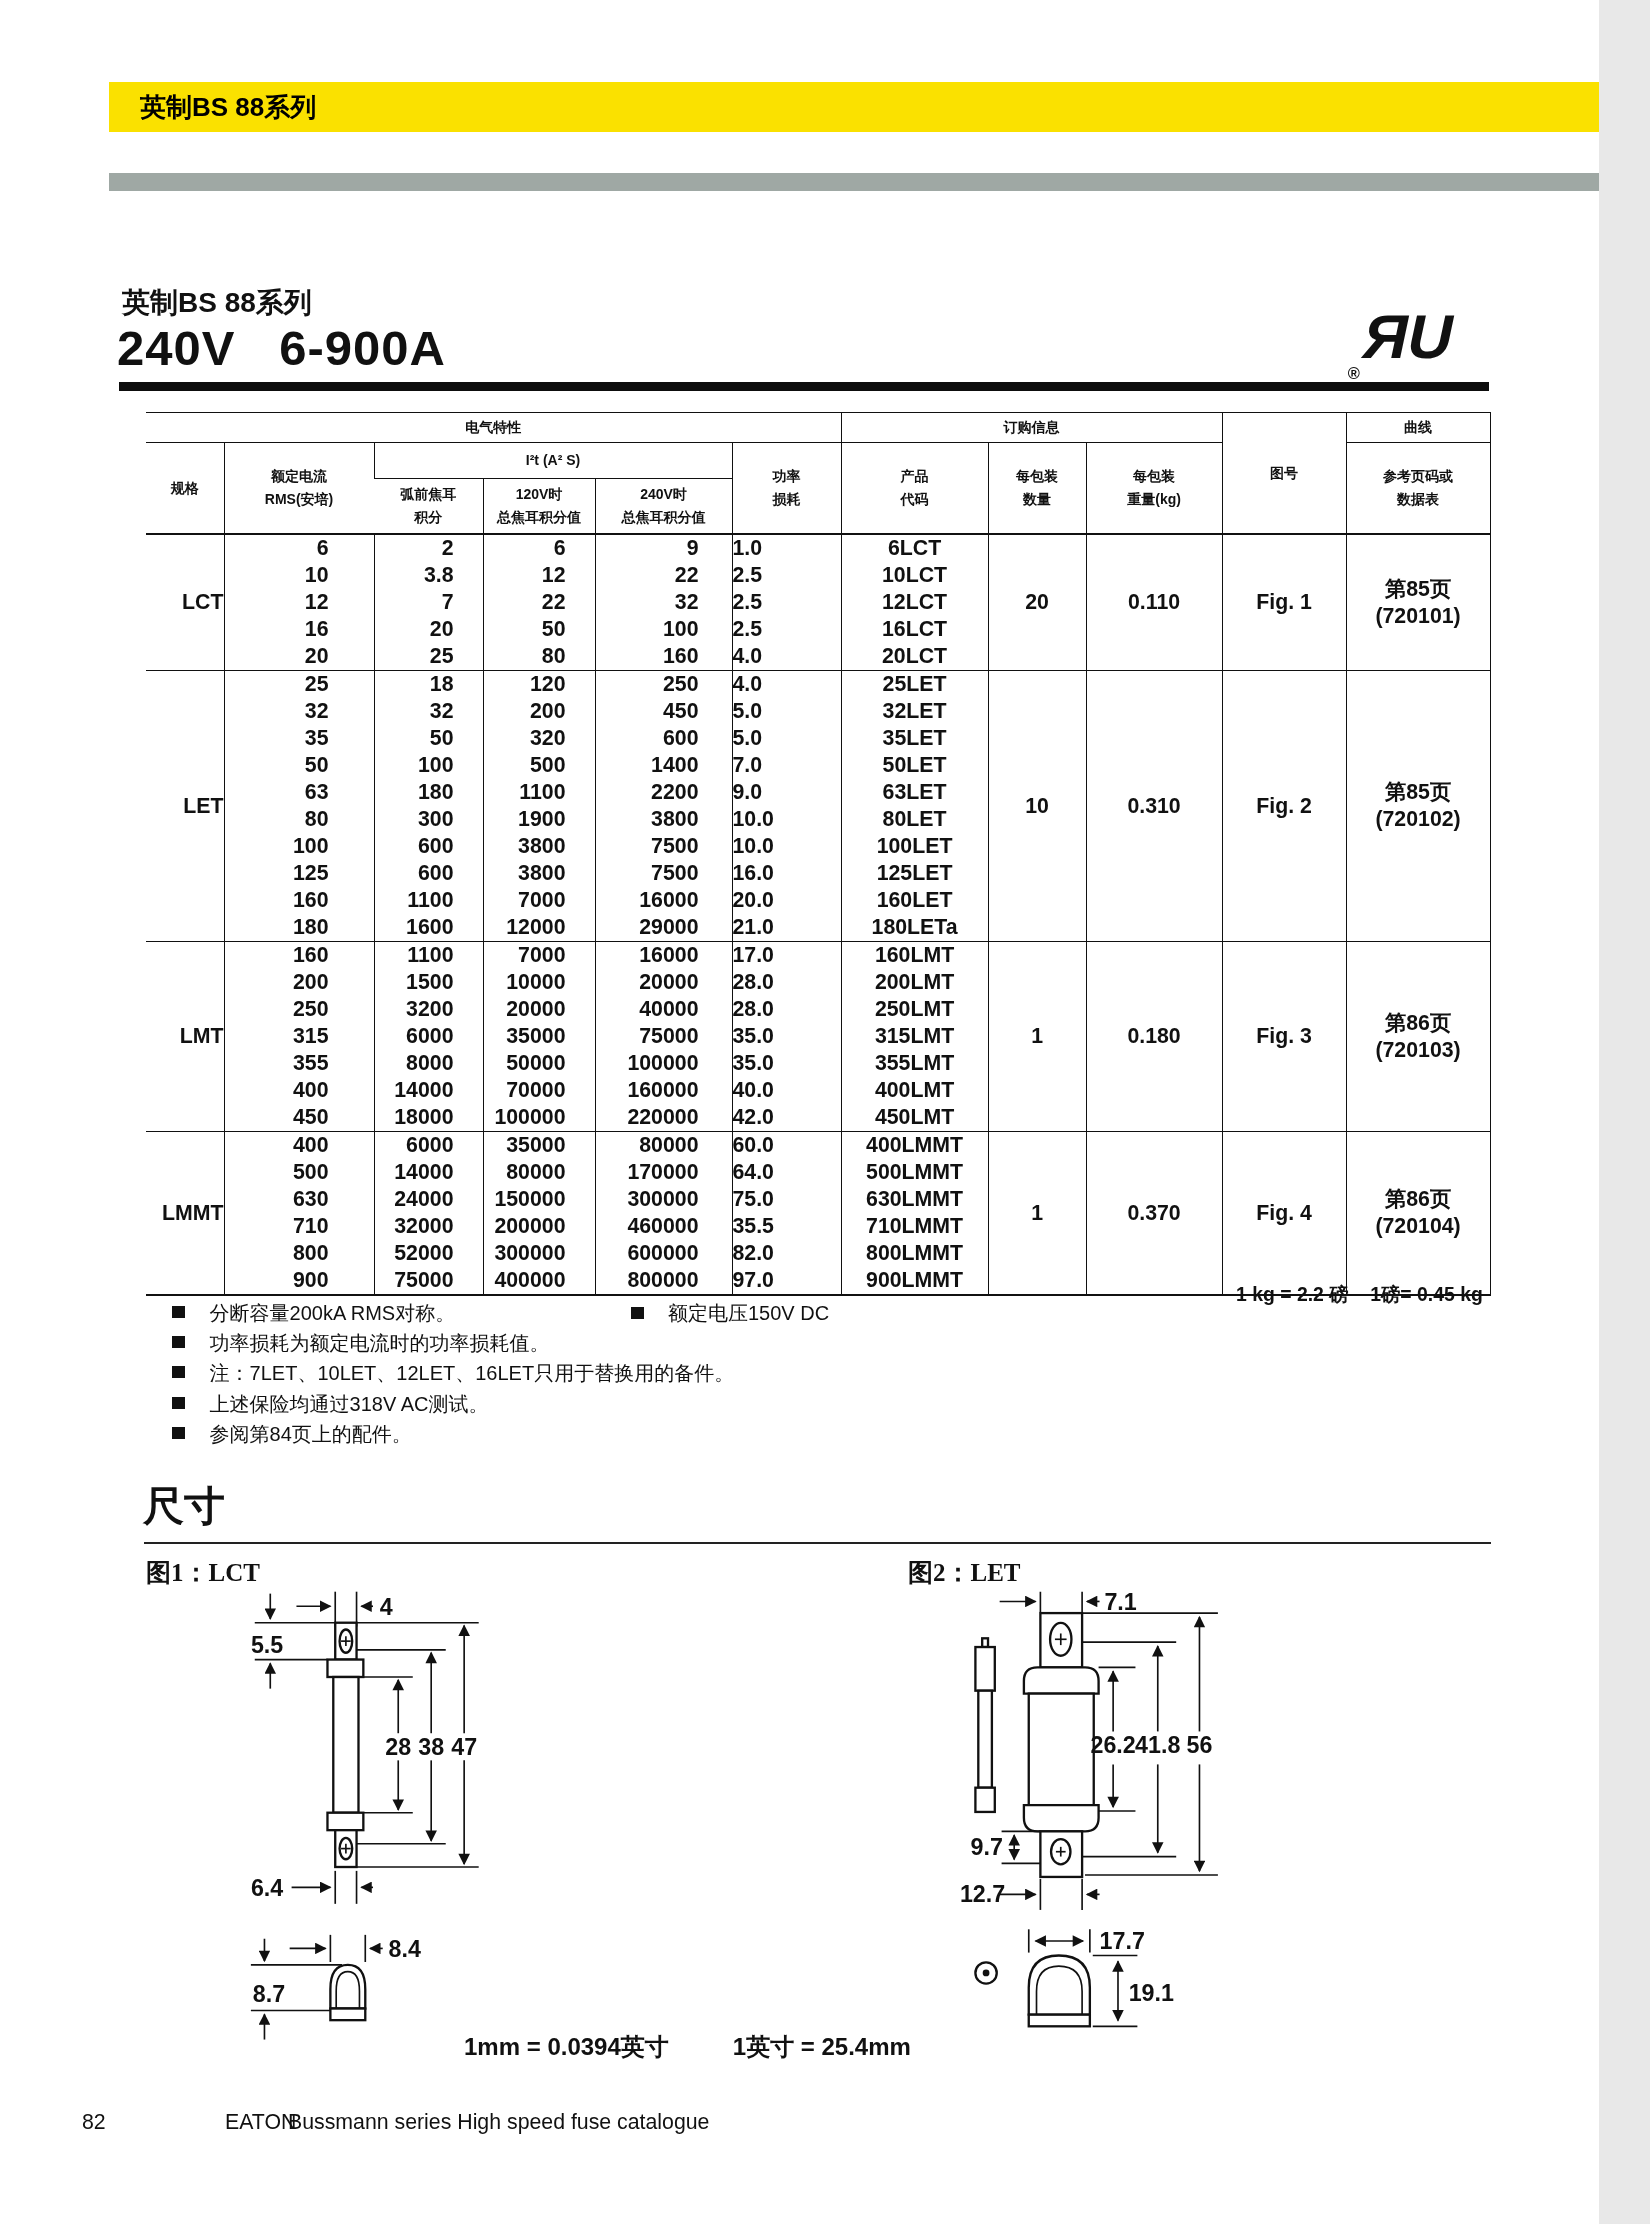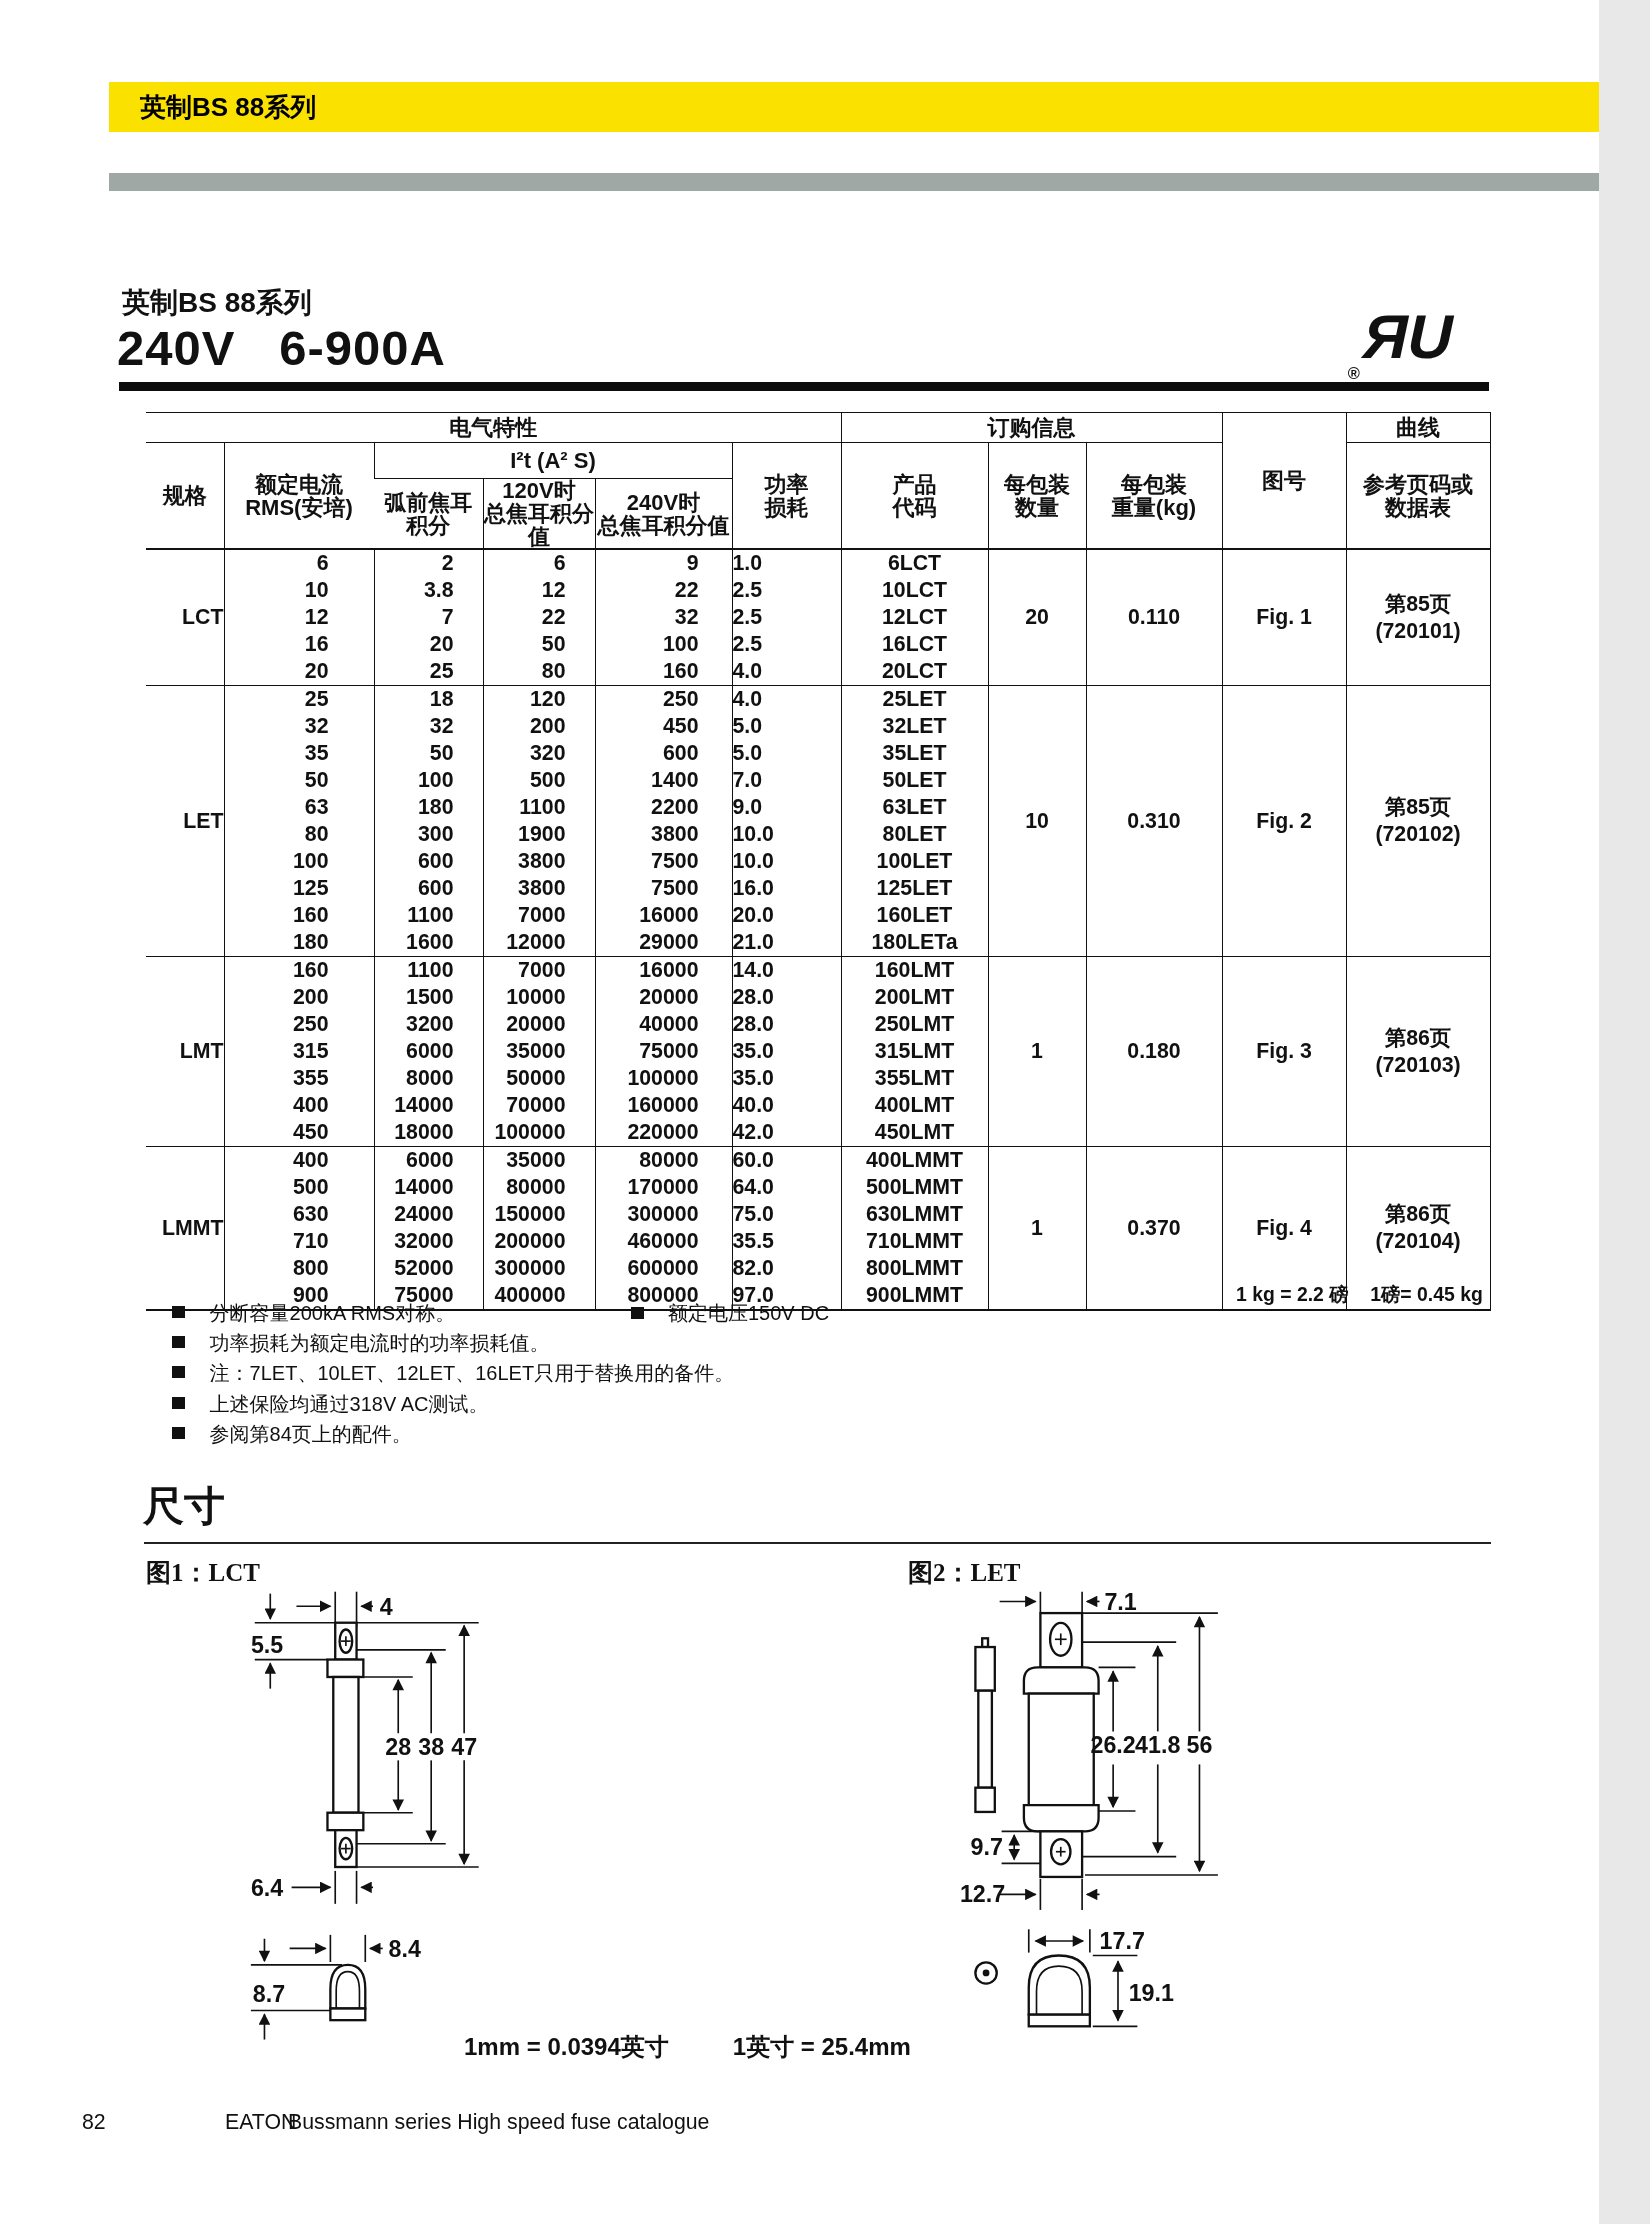--- a/index.html
+++ b/index.html
@@ -14,21 +14,21 @@
 
   
   .series-title{left:122px;top:284px;font-size:28px;font-weight:700;}
   .main-title{left:117px;top:320px;font-size:49px;font-weight:700;white-space:pre;letter-spacing:1px;}
   .black-rule{left:119px;top:382px;width:1370px;height:8.7px;background:#0d0d0d;}
 
   
   .tablewrap{left:146px;top:412px;width:1343px;}
   table.data{border-collapse:collapse;table-layout:fixed;width:1343px;}
   table.data th,table.data td{padding:0;margin:0;font-weight:700;vertical-align:middle;overflow:hidden;}
-  table.data th{font-size:22px;line-height:23px;text-align:center;}
+  table.data th{font-size:14px;line-height:23px;text-align:center;}
   table.data td{font-size:21.3px;line-height:27px;}
   tr.hA th{height:29px;border-top:1.9px solid #111;}
   tr.hB th{height:35px;}
   tr.hC th{height:54px;}
   tbody tr{height:27px;}
   .bl{border-left:1.9px solid #111;}
   .br{border-right:1.9px solid #111;}
   .bb2{border-bottom:1.9px solid #111;}
   .bb3{border-bottom:2.9px solid #111;}
   tr.group-start td,tr.group-start th{border-top:1.9px solid #111;}
@@ -288,21 +288,21 @@
             <td class="c-v240 bl">29000</td>
             <td class="c-pl bl">21.0</td>
             <td class="c-code bl">180LETa</td>
           </tr>
           <tr class="group-start">
             <td class="spec-cell" rowspan="7">LMT</td>
             <td class="c-amp bl">160</td>
             <td class="c-pre bl">1100</td>
             <td class="c-v120 bl">7000</td>
             <td class="c-v240 bl">16000</td>
-            <td class="c-pl bl">14.0</td>
+            <td class="c-pl bl">17.0</td>
             <td class="c-code bl">160LMT</td>
             <td class="c-grp bl" rowspan="7">1</td>
             <td class="c-grp bl" rowspan="7">0.180</td>
             <td class="c-grp bl" rowspan="7">Fig. 3</td>
             <td class="c-ref bl br" rowspan="7">
               <div>第86页</div>
               <div>(720103)</div>
             </td>
           </tr>
           <tr>

